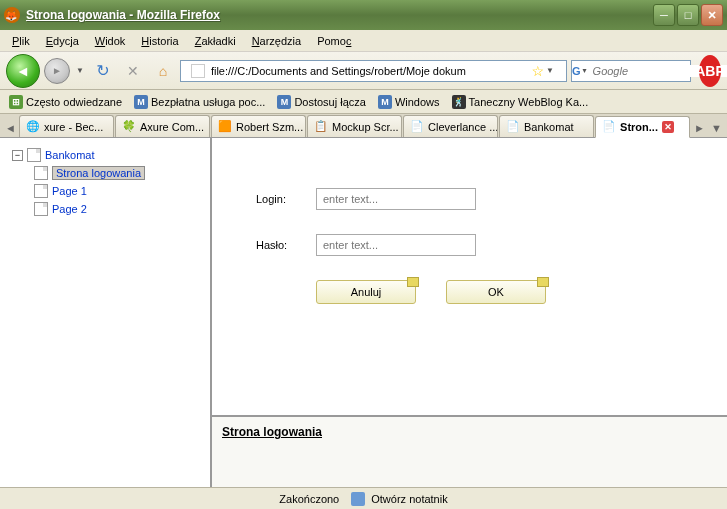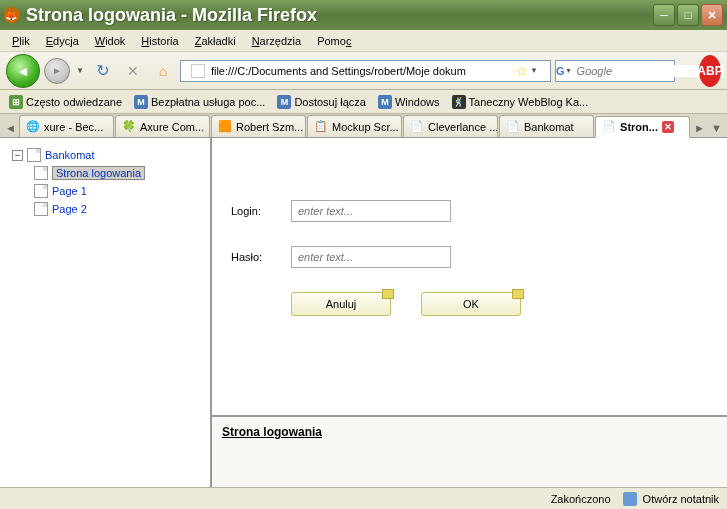--- a/index.html
+++ b/index.html
@@ -1,38 +1,38 @@
 <!DOCTYPE html>
 <html><head>
 <meta charset="utf-8">
 <style>
 * { box-sizing: border-box; margin: 0; padding: 0; font-family: Tahoma, Arial, sans-serif; font-size: 11px; }
 body { width: 727px; height: 509px; background: #ece9d8; overflow: hidden; }
 
 .titlebar { height: 30px; background: linear-gradient(to bottom, #7ba05b 0%, #5a7a3f 50%, #688b4a 100%); display: flex; align-items: center; padding: 0 4px; color: #fff; font-weight: bold; }
 .titlebar .icon { width: 16px; height: 16px; background: #cc6600; border-radius: 50%; margin-right: 6px; display: flex; align-items: center; justify-content: center; color: #fff; font-size: 10px; }
-.titlebar .title { flex: 1; font-size: 18px; text-shadow: 1px 1px 1px rgba(0,0,0,0.3); }
+.titlebar .title { flex: 1; font-size: 12px; text-shadow: 1px 1px 1px rgba(0,0,0,0.3); text-decoration: underline; }
 .winbtns { display: flex; gap: 2px; }
 .winbtn { width: 22px; height: 22px; background: linear-gradient(to bottom, #9bc077, #6a8c4e); border: 1px solid #4a6a2e; border-radius: 3px; display: flex; align-items: center; justify-content: center; color: #fff; font-weight: bold; cursor: pointer; }
 .winbtn.close { background: linear-gradient(to bottom, #e8a88a, #c8744a); border-color: #a85a3a; }
 
 .menubar { height: 22px; background: #ece9d8; display: flex; align-items: center; padding: 0 4px; border-bottom: 1px solid #d4d0c8; }
 .menubar span { padding: 2px 8px; cursor: pointer; }
 .menubar span u { text-decoration: underline; }
 
 .toolbar { height: 38px; background: linear-gradient(to bottom, #f5f3eb, #ece9d8); border-bottom: 1px solid #b8b4a0; display: flex; align-items: center; padding: 0 6px; gap: 4px; }
 .navbtn { width: 34px; height: 34px; border-radius: 50%; display: flex; align-items: center; justify-content: center; cursor: pointer; }
 .navbtn.back { background: radial-gradient(circle at 40% 35%, #bef5a0, #3eb01e 60%, #2a7a14); border: 1px solid #2a7a14; }
 .navbtn.fwd { width: 26px; height: 26px; background: radial-gradient(circle at 40% 35%, #e8e8e8, #c8c8c8 60%, #a0a0a0); border: 1px solid #888; }
 .tbicon { width: 20px; height: 20px; display: flex; align-items: center; justify-content: center; cursor: pointer; margin: 0 3px; }
 .urlbar { flex: 1; height: 22px; background: #fff; border: 1px solid #7f9db9; display: flex; align-items: center; padding: 0 10px; }
 .urlbar input { flex: 1; border: none; outline: none; font-size: 11px; padding: 0 4px; }
 .searchbox { width: 120px; height: 22px; background: #fff; border: 1px solid #7f9db9; display: flex; align-items: center; }
 .searchbox input { flex: 1; border: none; outline: none; color: #888; font-style: italic; padding: 0 4px; font-size: 11px; }
-.abp { width: 22px; height: 32px; background: #d22; border-radius: 50%; color: #fff; font-size: 12px; font-weight: bold; display: flex; align-items: center; justify-content: center; margin-left: 20px; }
+.abp { width: 22px; height: 32px; background: #d22; border-radius: 50%; color: #fff; font-size: 14px; font-weight: bold; display: flex; align-items: center; justify-content: center; margin-left: 4px; }
 
 .bookmarks { height: 24px; background: #ece9d8; border-bottom: 1px solid #b8b4a0; display: flex; align-items: center; padding: 0 4px; gap: 2px; overflow: hidden; }
 .bm { display: flex; align-items: center; gap: 3px; padding: 2px 5px; cursor: pointer; white-space: nowrap; }
 .bm .bmicon { width: 14px; height: 14px; background: #4a7ab8; color: #fff; font-size: 9px; font-weight: bold; display: flex; align-items: center; justify-content: center; border-radius: 2px; }
 
 .tabbar { height: 24px; background: #dcd8c8; display: flex; align-items: flex-end; padding: 0 2px; border-bottom: 1px solid #999; }
 .tab { height: 22px; background: linear-gradient(to bottom, #f8f6ee, #e8e4d4); border: 1px solid #aca899; border-bottom: none; border-radius: 3px 3px 0 0; display: flex; align-items: center; padding: 0 6px; margin-right: 1px; gap: 4px; cursor: pointer; width: 100px; overflow: hidden; white-space: nowrap; }
 .tab.active { background: #fff; font-weight: bold; border-bottom: 1px solid #fff; margin-bottom: -1px; }
 .tab .tabicon { width: 14px; height: 14px; flex-shrink: 0; }
 .tab .tabclose { width: 12px; height: 12px; background: #d44; color: #fff; font-size: 9px; display: flex; align-items: center; justify-content: center; border-radius: 2px; flex-shrink: 0; }
@@ -44,33 +44,33 @@
 .tree { margin-left: 4px; }
 .treenode { display: flex; align-items: center; gap: 4px; padding: 2px 0; }
 .expander { width: 11px; height: 11px; border: 1px solid #888; display: flex; align-items: center; justify-content: center; font-size: 9px; cursor: pointer; background: #fff; }
 .pageicon { width: 14px; height: 14px; background: #fff; border: 1px solid #999; position: relative; }
 .pageicon::after { content: ''; position: absolute; top: 0; right: 0; width: 4px; height: 4px; background: #ddd; }
 .treelabel { color: #0033cc; cursor: pointer; }
 .treelabel.sel { background: #d4d0c8; border: 1px solid #888; padding: 0 3px; }
 .treechildren { margin-left: 22px; }
 
 .main { flex: 1; display: flex; flex-direction: column; }
-.form-area { flex: 1; padding: 50px 19px; margin-top: 12px; }
+.form-area { flex: 1; padding: 50px 44px; }
 .formrow { display: flex; align-items: center; margin-bottom: 24px; }
 .formrow label { width: 60px; }
-.formrow input { width: 160px; height: 22px; border: 1px solid #aaa; padding: 0 6px; color: #888; font-size: 11px; font-style: italic; }
+.formrow input { width: 160px; height: 22px; border: 1px solid #aaa; padding: 0 6px; color: #888; font-size: 11px; }
 .btnrow { display: flex; gap: 30px; margin-left: 60px; }
 .fbtn { width: 100px; height: 24px; background: linear-gradient(to bottom, #fefdf5, #f0eec8); border: 1px solid #c8bc68; border-radius: 3px; cursor: pointer; position: relative; font-size: 11px; }
 .fbtn::after { content: ''; position: absolute; top: -4px; right: -4px; width: 10px; height: 8px; background: #e8d860; border: 1px solid #b8a840; }
 
 .notes { border-top: 2px solid #999; padding: 8px 10px; background: #f8f8f4; height: 72px; overflow: hidden; }
 .notes h3 { font-size: 12px; font-weight: bold; text-decoration: underline; margin-bottom: 6px; }
 .notes p { font-size: 11px; line-height: 1.3; }
 
-.statusbar { height: 22px; background: #ece9d8; border-top: 1px solid #b8b4a0; display: flex; align-items: center; padding: 0 8px; justify-content: flex-end; }
+.statusbar { height: 22px; background: #ece9d8; border-top: 1px solid #b8b4a0; display: flex; align-items: center; padding: 0 8px; justify-content: center; }
 .statusright { display: flex; align-items: center; gap: 6px; padding-left: 12px; }
 .noteicon { width: 14px; height: 14px; background: #6a9ad4; border-radius: 2px; }
 
 .arrow-left::before { content: '◄'; color: #fff; font-size: 14px; }
 .arrow-right-g::before { content: '►'; color: #888; font-size: 10px; }
 .dropdown-caret { font-size: 8px; color: #555; padding: 0 2px; cursor: pointer; }
 .star { color: #fc0; font-size: 14px; }
 </style>
 </head>
 <body>

